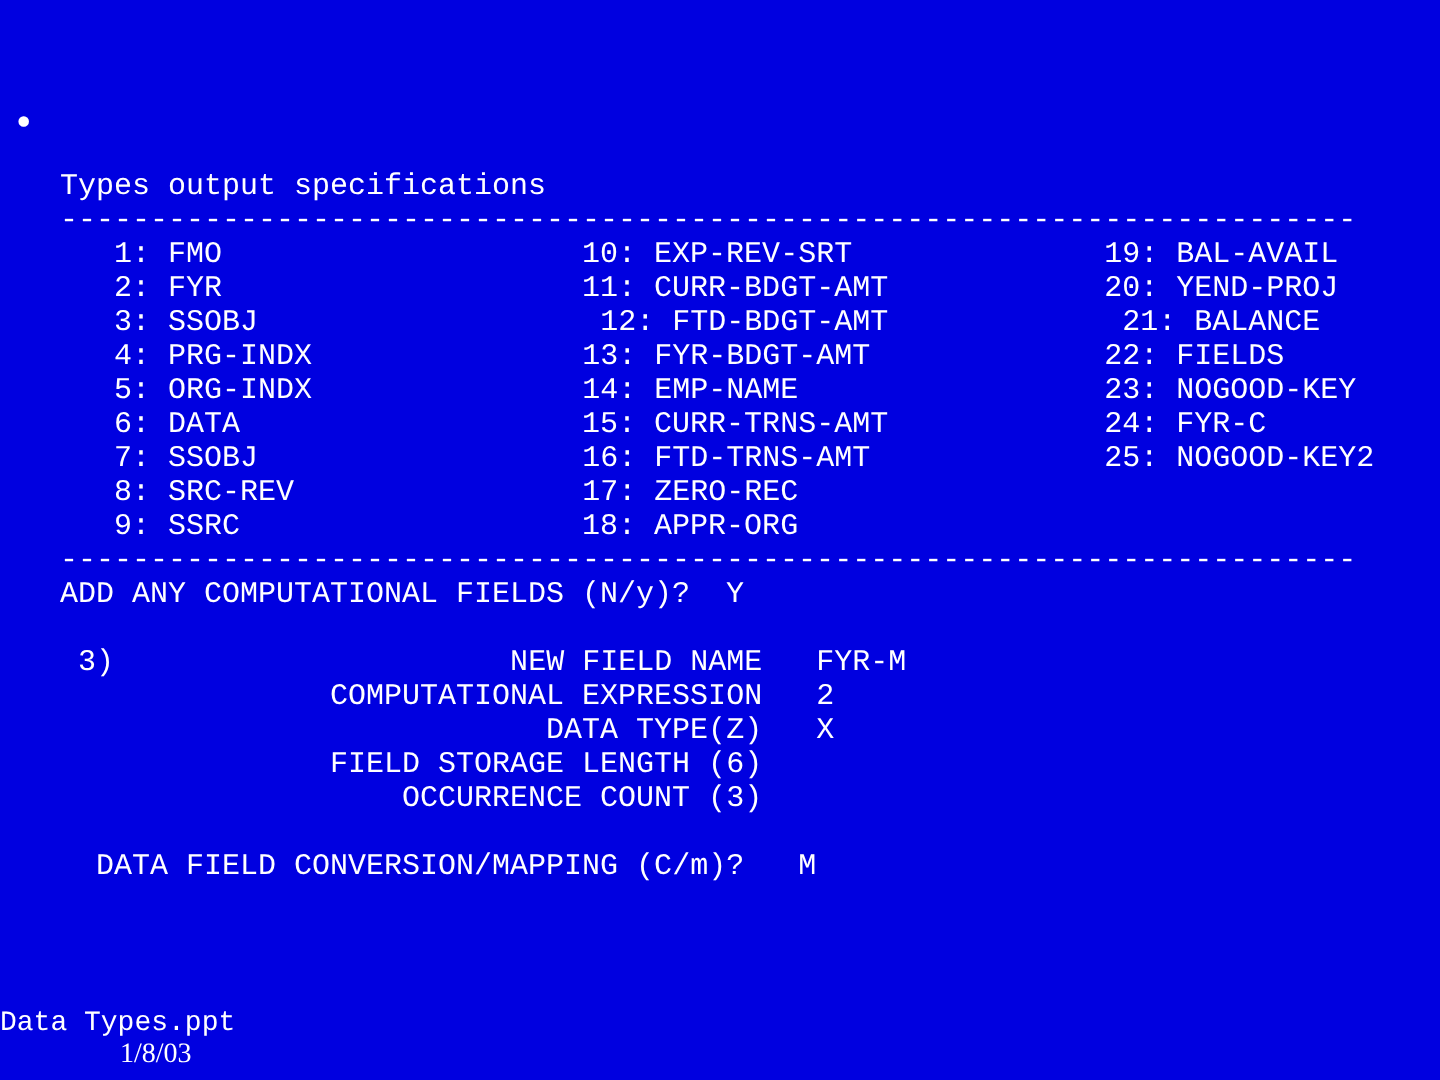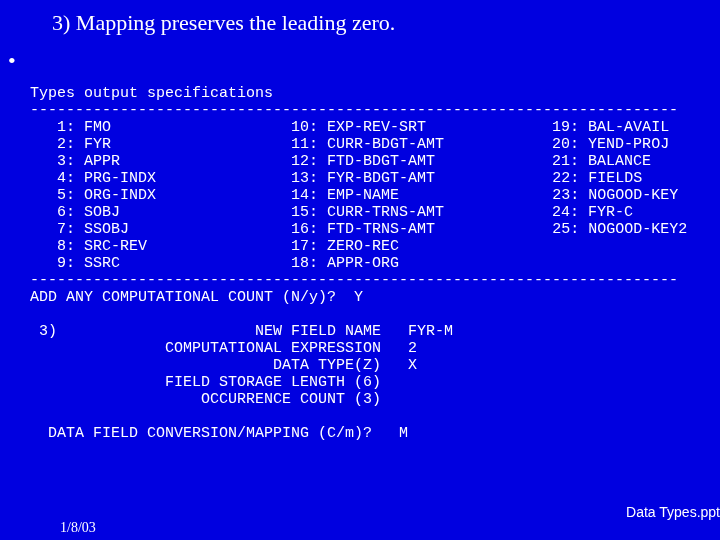--- a/index.html
+++ b/index.html
@@ -48,47 +48,46 @@
     bottom: 4px;
     font-family: "Times New Roman", serif;
     font-size: 14px;
     text-align: right;
   }
   .footer-center {
     position: absolute;
     left: 0;
     right: 0;
     bottom: 20px;
-    text-align: right;
-    font-family: Liberation Sans, sans-serif;
+    text-align: left;
+    font-family: Liberation Mono, monospace;
     font-size: 14px;
   }
 </style>
 </head>
 <body>
 
 <div class="slide">
 
-  <div class="title">3)  Mapping preserves the leading zero.</div>
 
   <div class="bullet">•</div>
 
   <pre class="term body"><span>Types output specifications</span>
 <span>------------------------------------------------------------------------</span>
 <span><span>   1: FMO</span>                    <span>10: EXP-REV-SRT</span>              <span>19: BAL-AVAIL</span></span>
 <span><span>   2: FYR</span>                    <span>11: CURR-BDGT-AMT</span>            <span>20: YEND-PROJ</span></span>
-<span><span>   3: APPR</span>                   <span>12: FTD-BDGT-AMT</span>             <span>21: BALANCE</span></span>
+<span><span>   3: SSOBJ</span>                   <span>12: FTD-BDGT-AMT</span>             <span>21: BALANCE</span></span>
 <span><span>   4: PRG-INDX</span>               <span>13: FYR-BDGT-AMT</span>             <span>22: FIELDS</span></span>
 <span><span>   5: ORG-INDX</span>               <span>14: EMP-NAME</span>                 <span>23: NOGOOD-KEY</span></span>
-<span><span>   6: SOBJ</span>                   <span>15: CURR-TRNS-AMT</span>            <span>24: FYR-C</span></span>
+<span><span>   6: DATA</span>                   <span>15: CURR-TRNS-AMT</span>            <span>24: FYR-C</span></span>
 <span><span>   7: SSOBJ</span>                  <span>16: FTD-TRNS-AMT</span>             <span>25: NOGOOD-KEY2</span></span>
 <span><span>   8: SRC-REV</span>                <span>17: ZERO-REC</span></span>
 <span><span>   9: SSRC</span>                   <span>18: APPR-ORG</span></span>
 <span>------------------------------------------------------------------------</span>
-<span>ADD ANY COMPUTATIONAL COUNT (N/y)?  Y</span>
+<span>ADD ANY COMPUTATIONAL FIELDS (N/y)?  Y</span>
 
 <span> 3)</span>            <span>          NEW FIELD NAME   FYR-M</span>
                <span>COMPUTATIONAL EXPRESSION   2</span>
                <span>            DATA TYPE(Z)   X</span>
                <span>FIELD STORAGE LENGTH (6)</span>
                <span>    OCCURRENCE COUNT (3)</span>
 
   <span>DATA FIELD CONVERSION/MAPPING (C/m)?   M</span></pre>
 
   <div class="footer-left">1/8/03</div>

